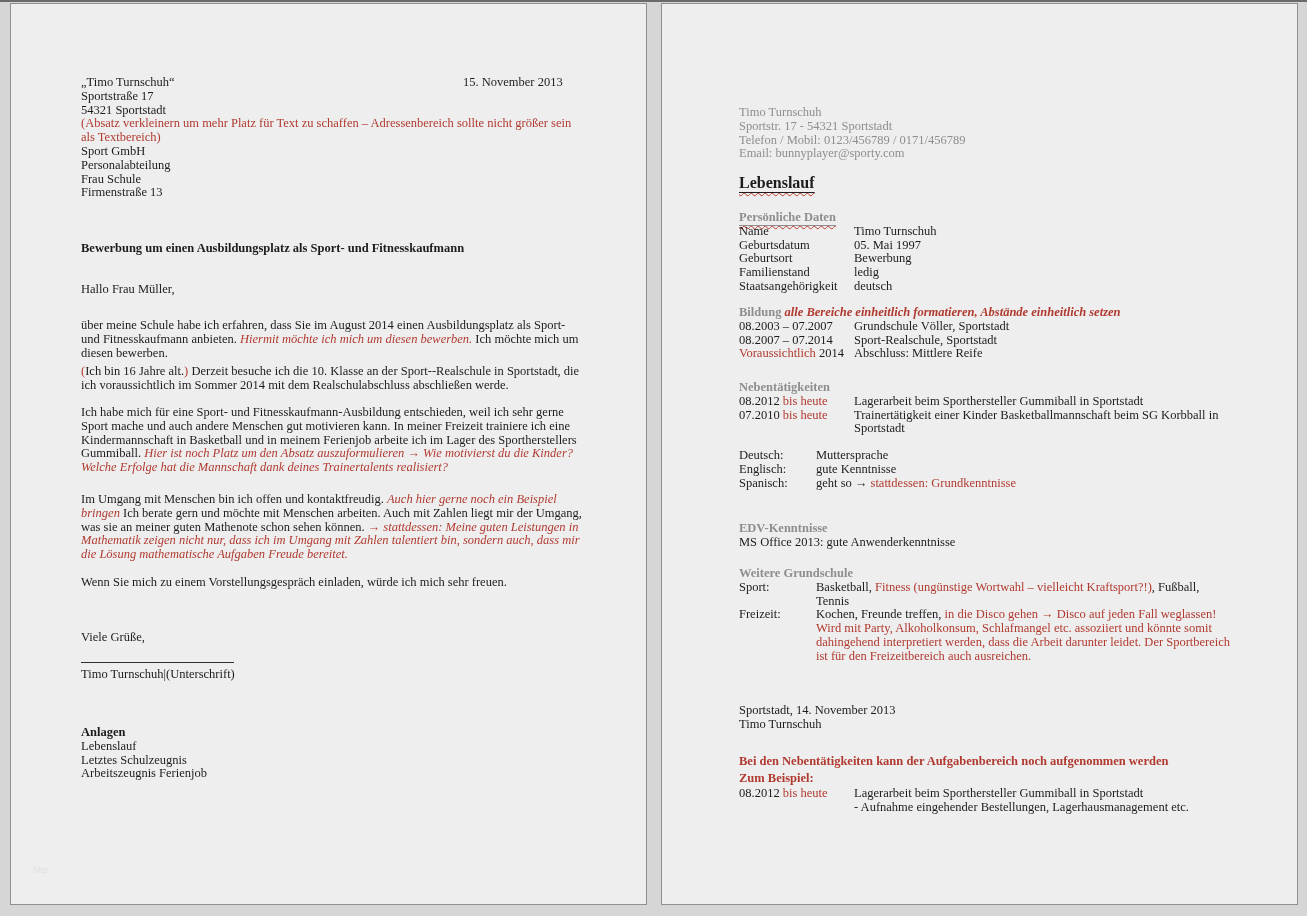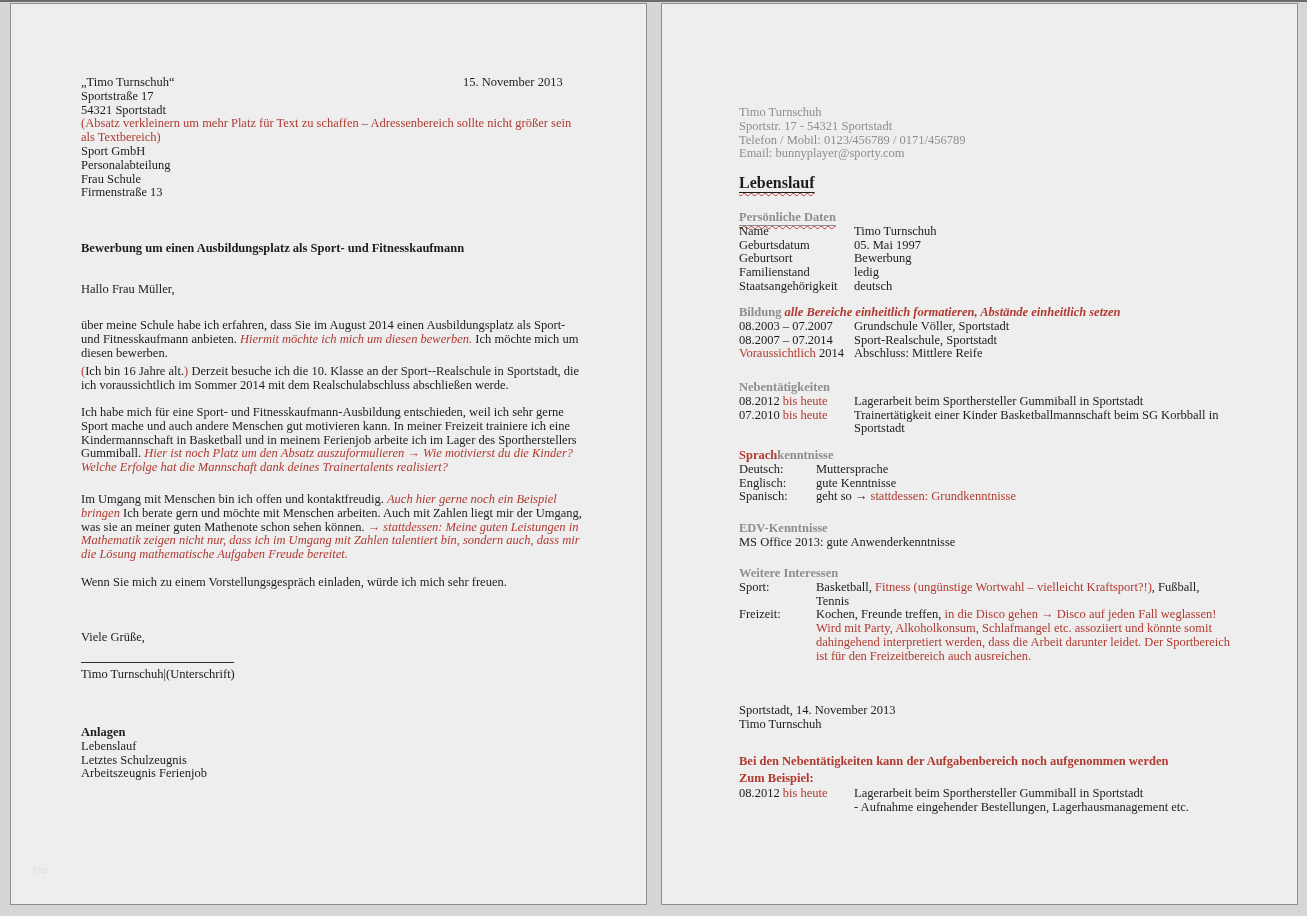--- a/index.html
+++ b/index.html
@@ -168,44 +168,41 @@
       <span class="rlabel"><span>08.2012 </span><span class="red">bis heute</span></span>
       <span class="rvalue">Lagerarbeit beim Sporthersteller Gummiball in Sportstadt</span>
     </div>
     <div class="row">
       <span class="rlabel"><span>07.2010 </span><span class="red">bis heute</span></span>
       <span class="rvalue">Trainertätigkeit einer Kinder Basketballmannschaft beim SG Korbball in Sportstadt</span>
     </div>
   </div>
 
   <div class="abs" style="left:77px;top:445px;width:492px;">
-    <div class="section-h">
-      <span class="red b">Sprach</span><span class="gray b">kenntnisse</span>
-    </div>
     <div class="row">
         <span class="rlabel-sm">Deutsch:</span>
         <span class="rvalue"><span>Muttersprache</span></span>
       </div>
     <div class="row">
         <span class="rlabel-sm">Englisch:</span>
         <span class="rvalue"><span>gute Kenntnisse</span></span>
       </div>
     <div class="row">
         <span class="rlabel-sm">Spanisch:</span>
         <span class="rvalue"><span>geht so → </span><span class="red">stattdessen: Grundkenntnisse</span></span>
       </div>
   </div>
 
   <div class="abs" style="left:77px;top:518px;width:492px;">
     <div class="section-h gray">EDV-Kenntnisse</div>
     <div>MS Office 2013: gute Anwenderkenntnisse</div>
   </div>
 
   <div class="abs" style="left:77px;top:563px;width:492px;">
-    <div class="section-h gray">Weitere Interessen</div>
+    <div class="section-h gray">Weitere Grundschule</div>
     <div class="row">
       <span class="rlabel-sm">Sport:</span>
       <span class="rvalue"><span>Basketball, </span><span class="red">Fitness (ungünstige Wortwahl – vielleicht Kraftsport?!)</span><span>, Fußball, Tennis</span></span>
     </div>
     <div class="row">
       <span class="rlabel-sm">Freizeit:</span>
       <span class="rvalue"><span>Kochen, Freunde treffen, </span><span class="red">in die Disco gehen → Disco auf jeden Fall weglassen! Wird mit Party, Alkoholkonsum, Schlafmangel etc. assoziiert und könnte somit dahingehend interpretiert werden, dass die Arbeit darunter leidet. Der Sportbereich ist für den Freizeitbereich auch ausreichen.</span></span>
     </div>
   </div>
 

